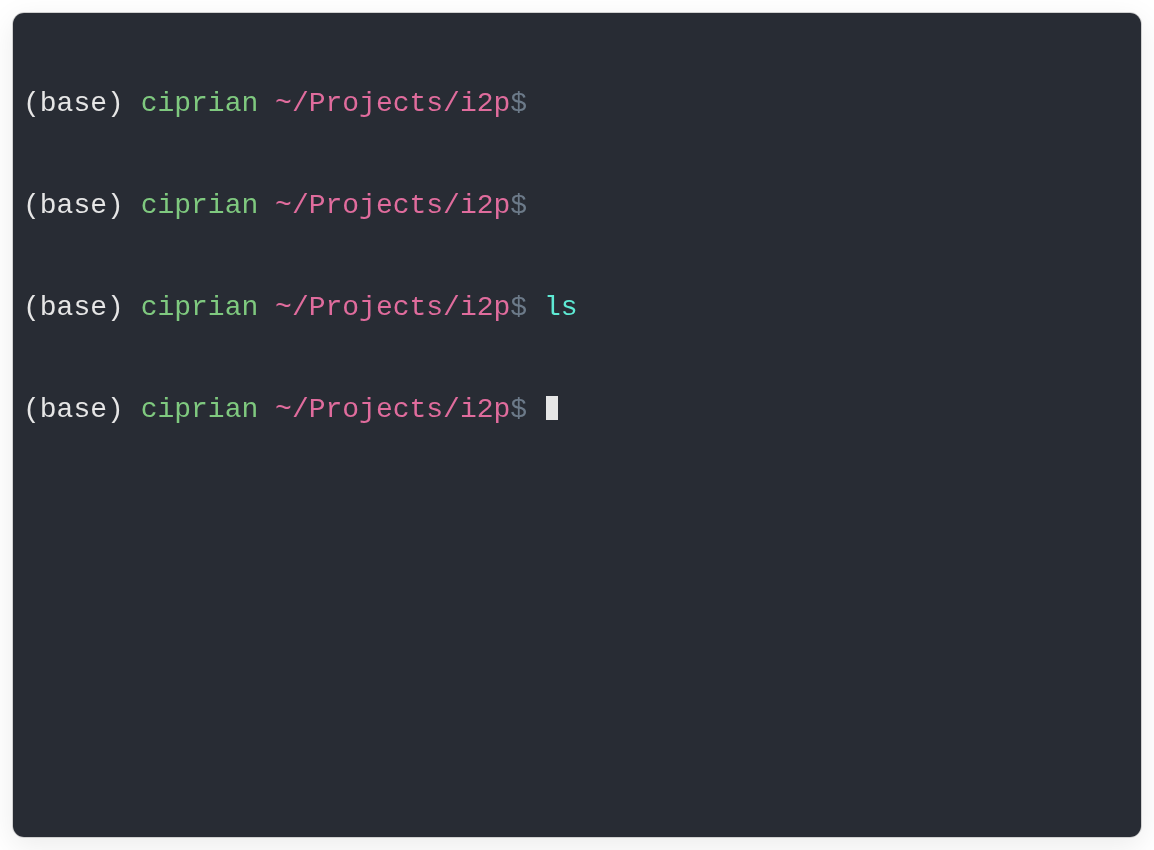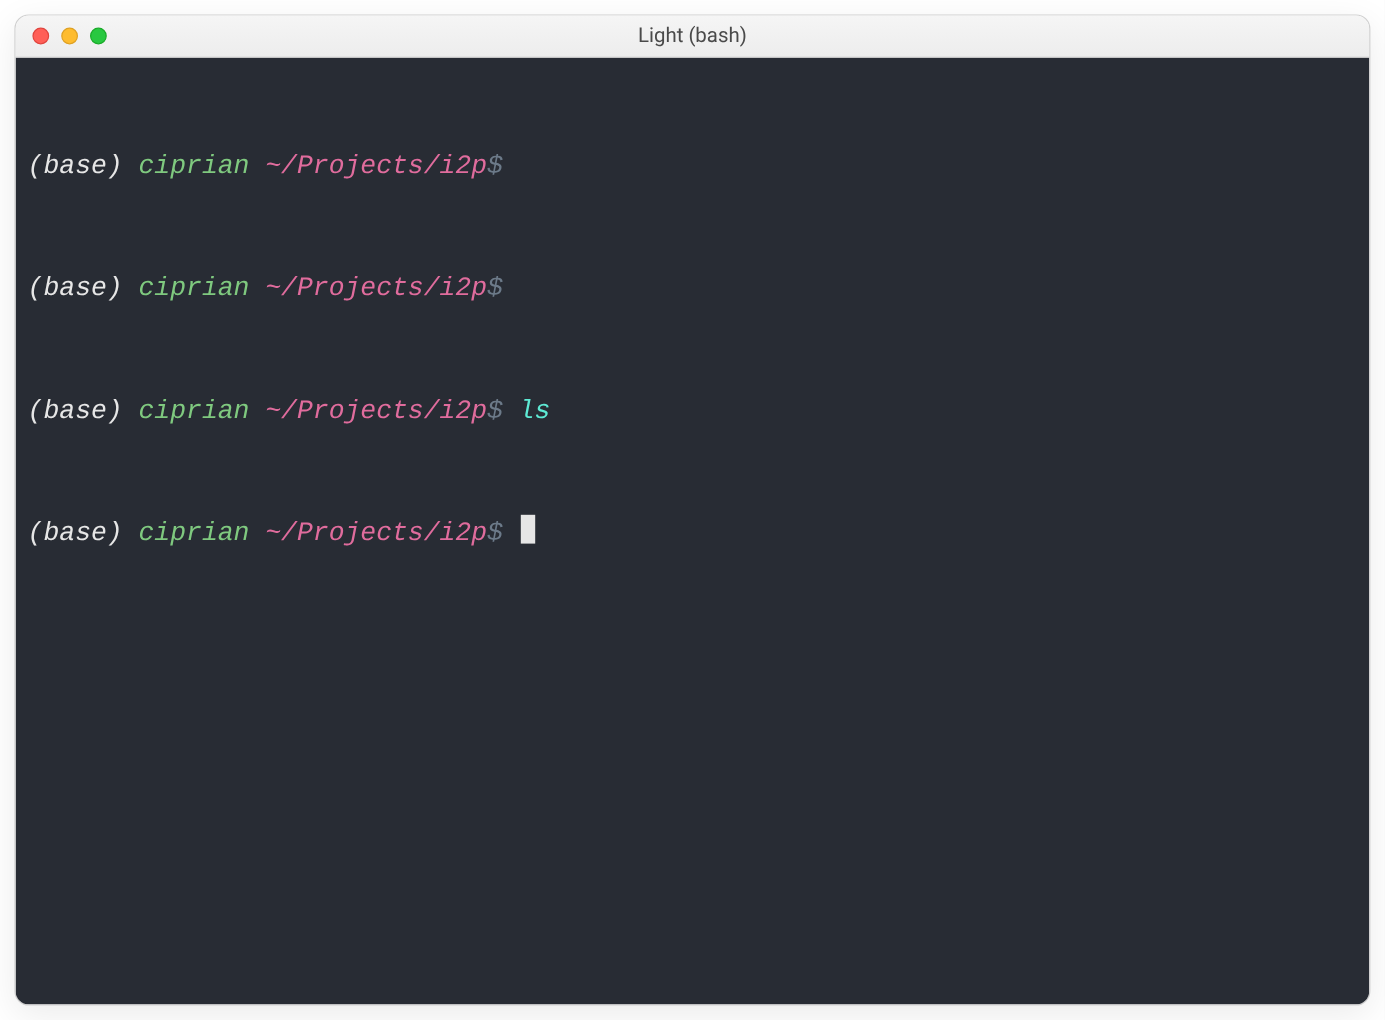--- a/index.html
+++ b/index.html
@@ -60,26 +60,25 @@
     font-size: 17px;
     color: #4a4a4a;
     pointer-events: none;
     font-weight: 400;
   }
   .terminal {
     flex: 1 1 auto;
     background: #282c34;
     color: #e6e6e6;
     font-family: "SFMono-Regular", "Menlo", "Consolas", "Liberation Mono", monospace;
-    font-size: 22px;
+    font-size: 28px;
     line-height: 34px;
     padding: 6px 10px 10px 10px;
     overflow: hidden;
     white-space: pre;
-    font-style: italic;
   }
   .line { display: block; }
   .env   { color: #e6e6e6; }
   .user  { color: #7fc97f; }
   .path  { color: #e06c9d; }
   .dollar{ color: #6c7a89; }
   .cmd   { color: #5eead4; }
   .out   { color: #e6e6e6; }
   .cursor {
     display: inline-block;
@@ -89,28 +88,20 @@
     vertical-align: -3px;
     margin-left: 2px;
   }
 </style>
 </head>
 <body>
 
 <div class="viewport">
   <div class="window">
 
-    <div class="titlebar">
-      <div class="traffic-lights">
-        <div class="tl tl-close"></div>
-        <div class="tl tl-min"></div>
-        <div class="tl tl-zoom"></div>
-      </div>
-      <div class="title">Light (bash)</div>
-    </div>
 
     <div class="terminal">
       <div class="line"><span class="env">(base)</span> <span class="user">ciprian</span> <span class="path">~/Projects/i2p</span><span class="dollar">$</span> <span class="cmd"></span></div>
       <div class="line"><span class="env">(base)</span> <span class="user">ciprian</span> <span class="path">~/Projects/i2p</span><span class="dollar">$</span> <span class="cmd"></span></div>
       <div class="line"><span class="env">(base)</span> <span class="user">ciprian</span> <span class="path">~/Projects/i2p</span><span class="dollar">$</span> <span class="cmd">ls</span></div>
       <div class="line"><span class="env">(base)</span> <span class="user">ciprian</span> <span class="path">~/Projects/i2p</span><span class="dollar">$</span> <span class="cmd"></span><span class="cursor"></span></div>
     </div>
 
   </div>
 </div>

